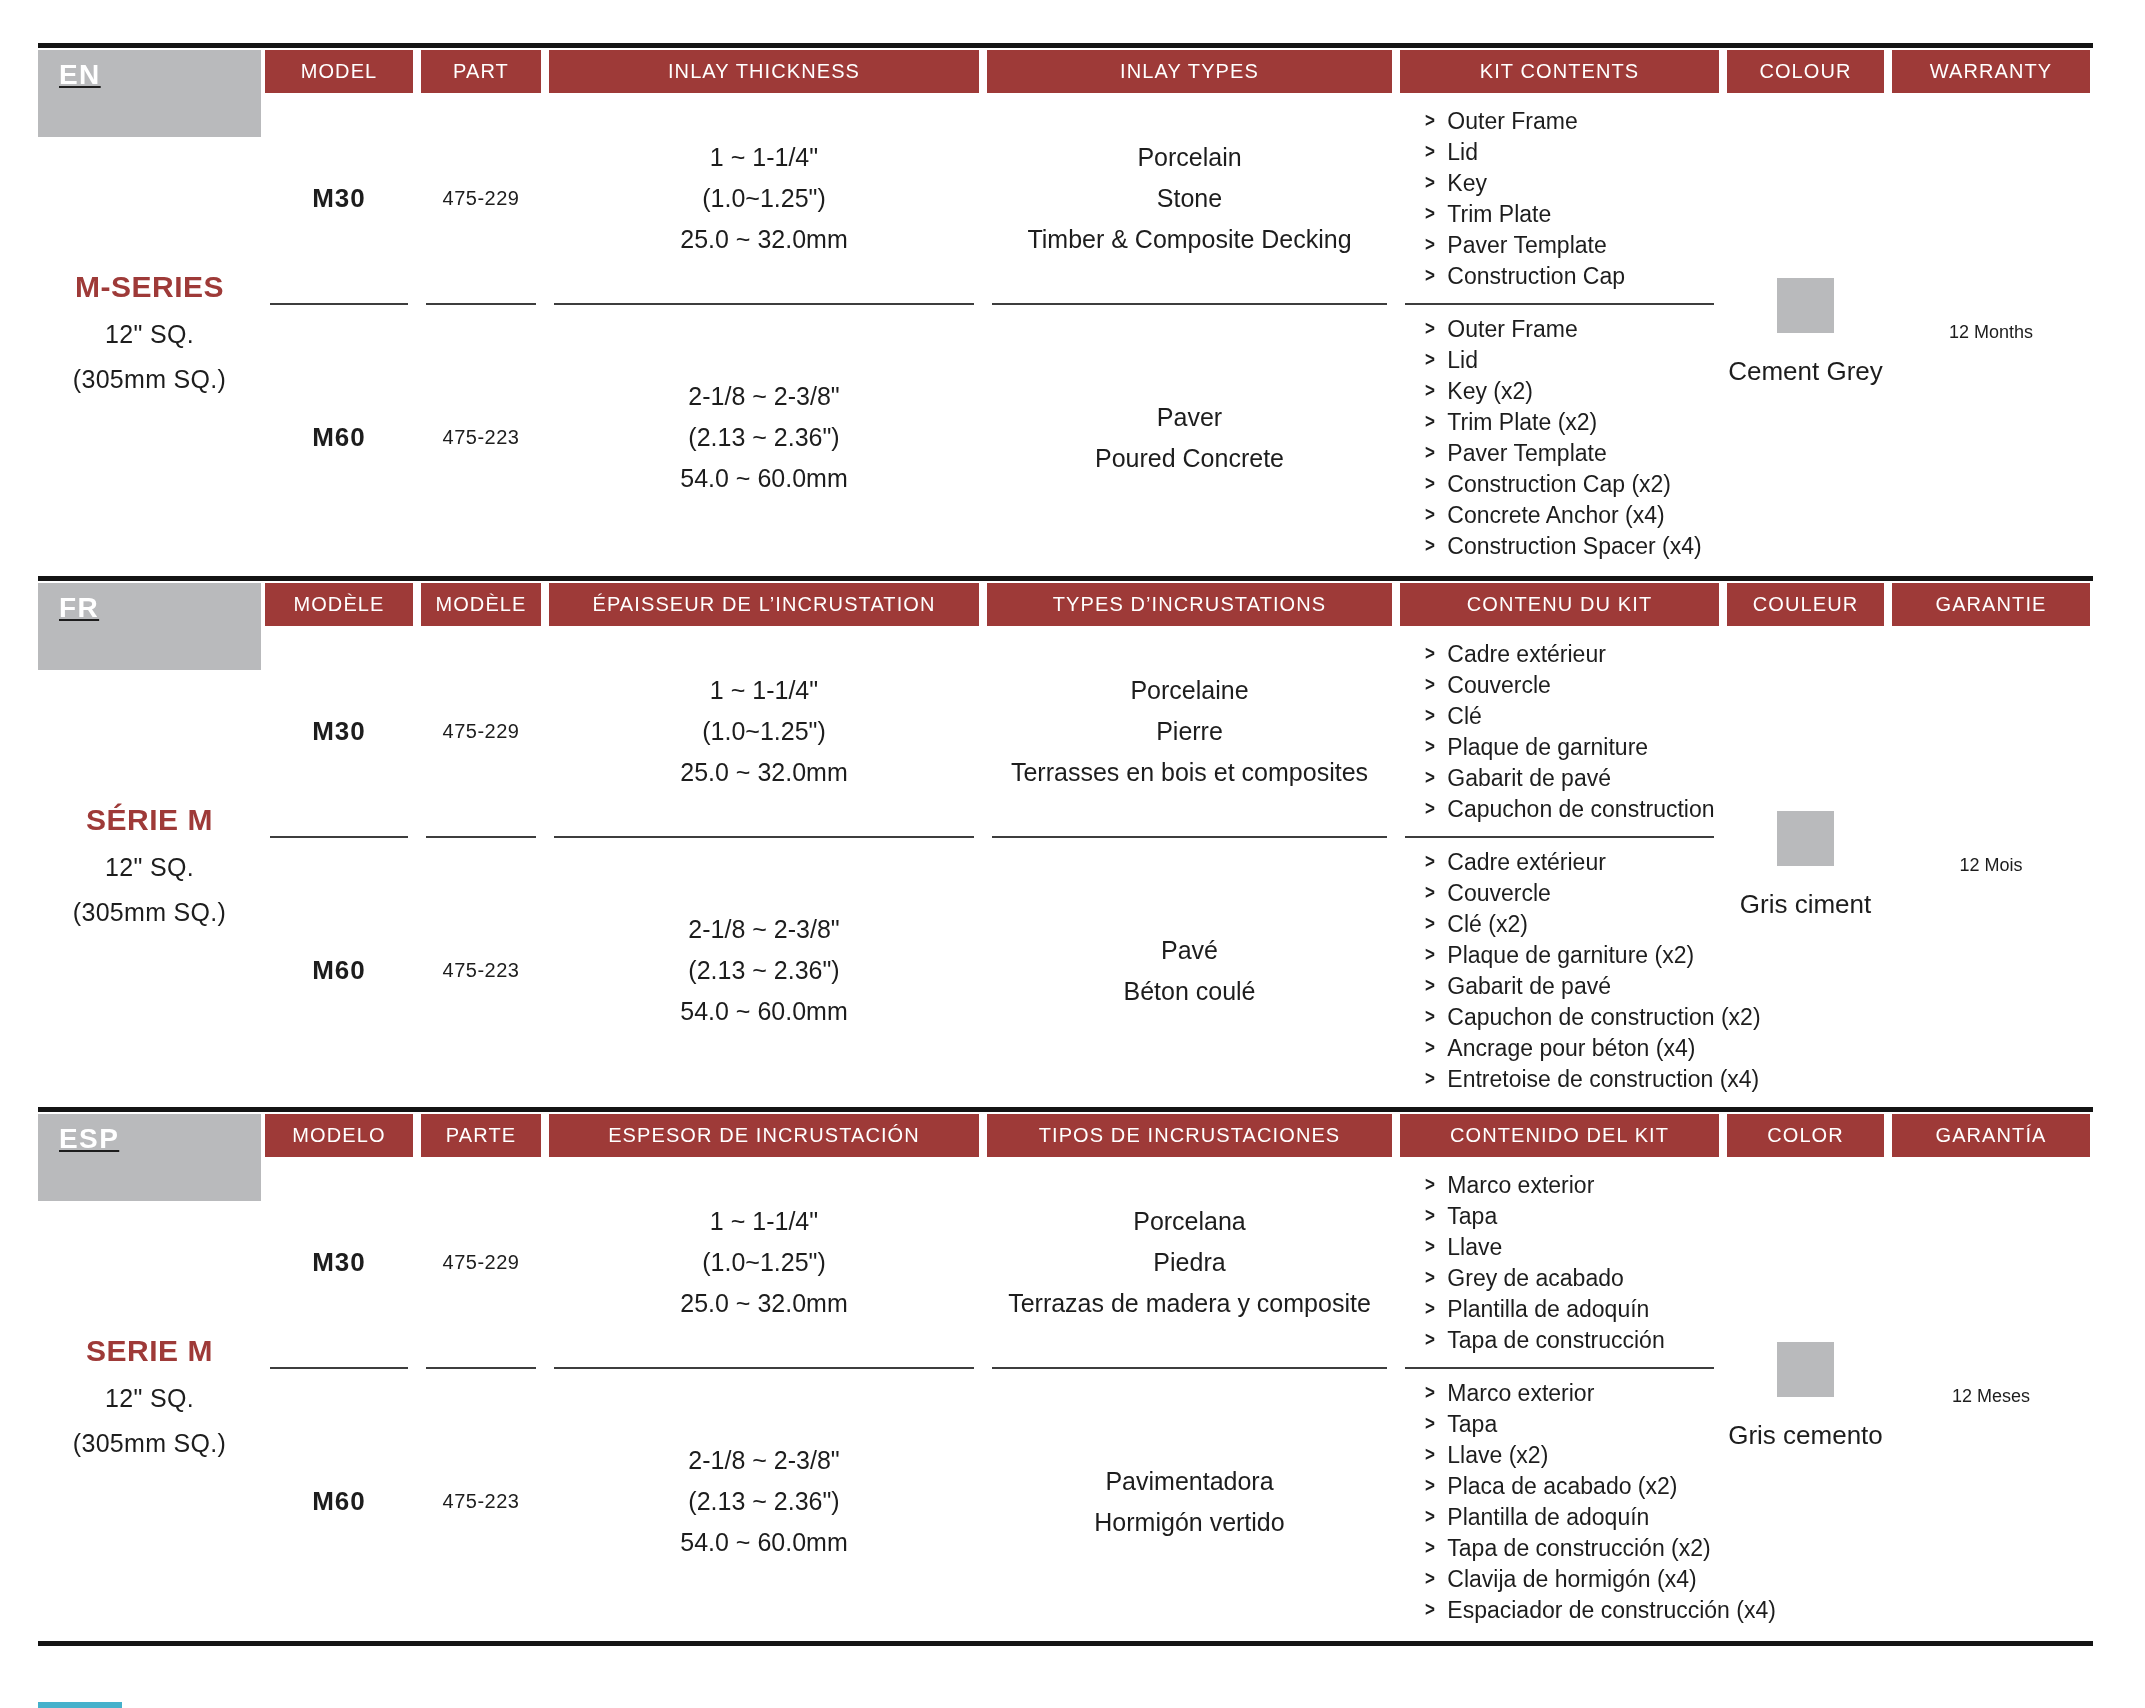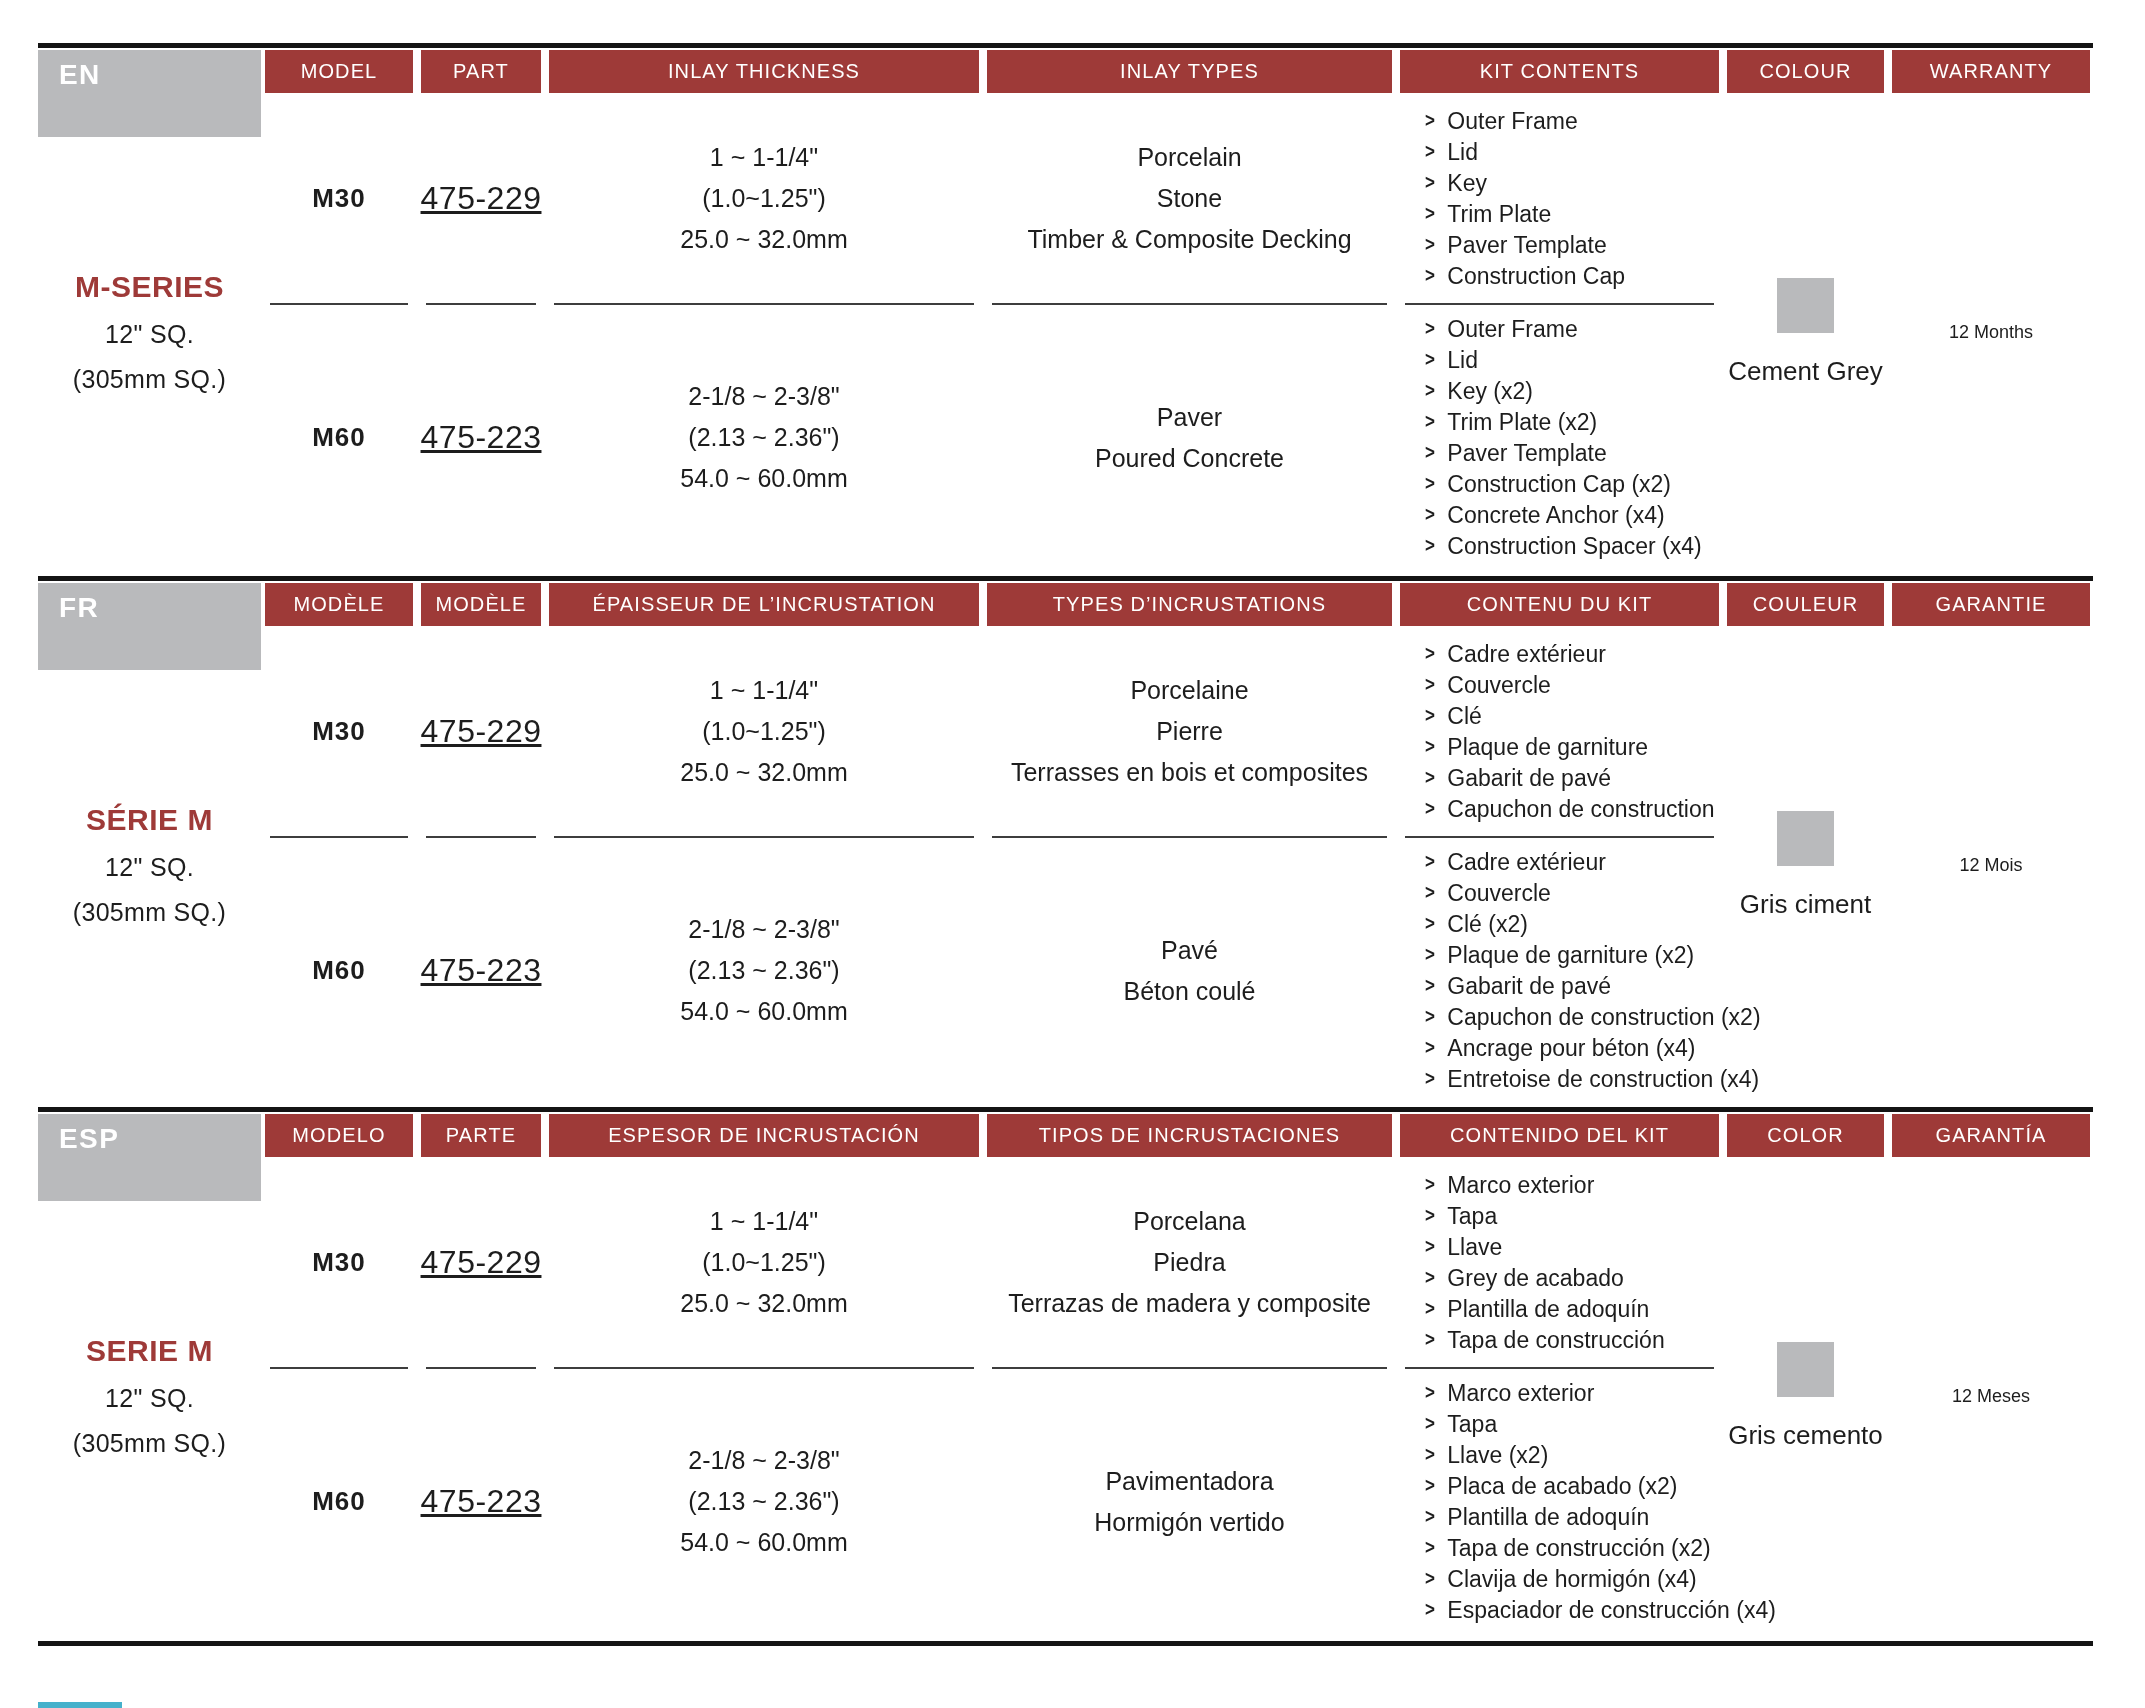--- a/index.html
+++ b/index.html
@@ -5,21 +5,21 @@
   html,body { margin:0; padding:0; background:#ffffff; }
   .page {
     position:relative; width:2146px; height:1708px; background:#ffffff;
     font-family:"Liberation Sans", sans-serif; color:#1d1d1d; overflow:hidden;
   }
   .lang-section { position:absolute; left:38px; width:2055px; height:533px; }
   .topline { position:absolute; top:0; left:0; width:100%; height:4.8px; background:#141414; }
   .bottomline { position:absolute; left:38px; top:1641px; width:2055px; height:4.8px; background:#141414; }
   .bluemark { position:absolute; left:38px; top:1702px; width:84px; height:5.7px; background:#45b1cb; }
 
-  .lang-tab { position:absolute; top:6.7px; left:0; width:223px; height:87px; background:#b9babc; z-index:2; }
+  .lang-tab { position:absolute; top:6.7px; left:0; width:223px; height:87px; background:#b9babc; z-index:2;text-decoration:underline; }
   .lang-label { display:block; padding:9.6px 0 0 21px; color:#ffffff; font-size:28px; font-weight:bold; letter-spacing:1.4px; }
 
   .grid-cols { display:grid; grid-template-columns:223px 156px 128px 438px 413px 327px 165px 206px; }
   .hdr-row { position:absolute; top:6.7px; left:0; width:100%; height:43px; }
   .hdr {
     margin:0 3.8px; background:#9e3a38; color:#ffffff;
     display:flex; align-items:center; justify-content:center;
     font-size:20px; letter-spacing:1.1px; white-space:nowrap;
   }
   .body { position:absolute; top:50px; left:0; width:100%; height:478px; grid-template-rows:211px 267px; }
@@ -28,21 +28,21 @@
   .r1 { grid-row:1; } .r2 { grid-row:2; } .rspan { grid-row:1 / 3; }
   .c1{grid-column:1} .c2{grid-column:2} .c3{grid-column:3} .c4{grid-column:4}
   .c5{grid-column:5} .c6{grid-column:6} .c7{grid-column:7} .c8{grid-column:8}
   .sep { position:relative; }
   .sep::after { content:""; position:absolute; bottom:-1px; left:8.6px; right:8.6px; height:1.9px; background:#3d3d3d; }
 
   .series-name { font-size:30px; font-weight:bold; color:#9e3a38; letter-spacing:0.5px; }
   .series-dim { font-size:25px; margin-top:16.3px; letter-spacing:0.3px; }
 
   .model-label { font-size:26px; font-weight:bold; letter-spacing:1px; }
-  .part-label  { font-size:32px; letter-spacing:0.5px;text-decoration:underline; }
+  .part-label  { font-size:20px; letter-spacing:0.5px; }
 
   .stack-line { line-height:41px; font-size:25px; text-align:center; white-space:nowrap; }
 
   .kit-cell { align-items:flex-start; padding-left:29px; overflow:visible; }
   .kit-line { height:31px; display:flex; align-items:center; font-size:23px; white-space:nowrap; }
   .bullet { font-weight:bold; font-size:17px; margin-right:12.4px; transform:scaleY(1.15); }
 
   .swatch { width:57px; height:55px; background:#b9babc; }
   .colour-name { font-size:26px; margin-top:23px; white-space:nowrap; }
   .warranty-text { font-size:18px; white-space:nowrap; }

